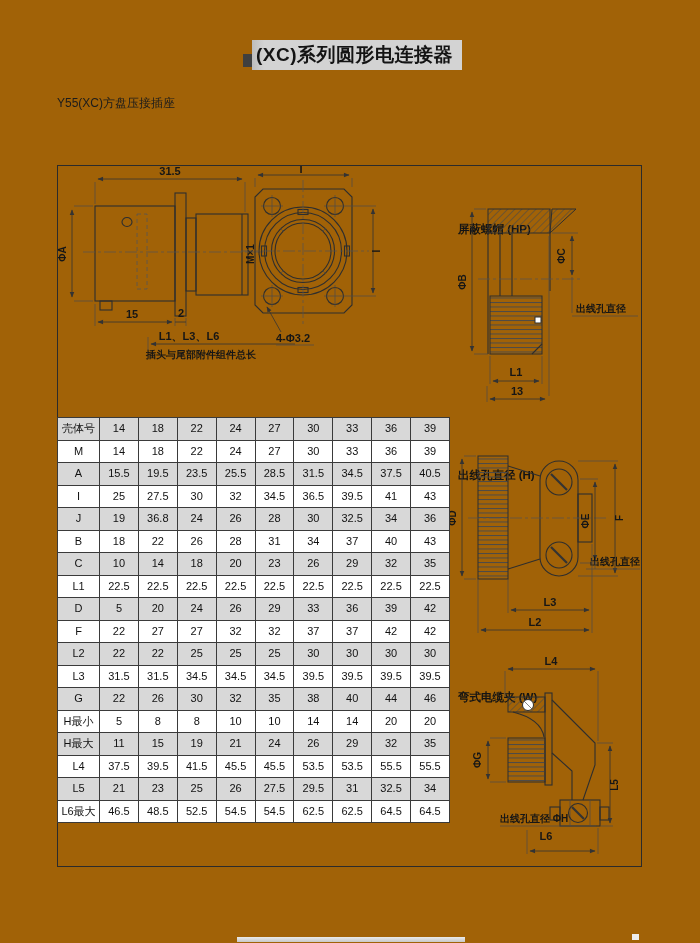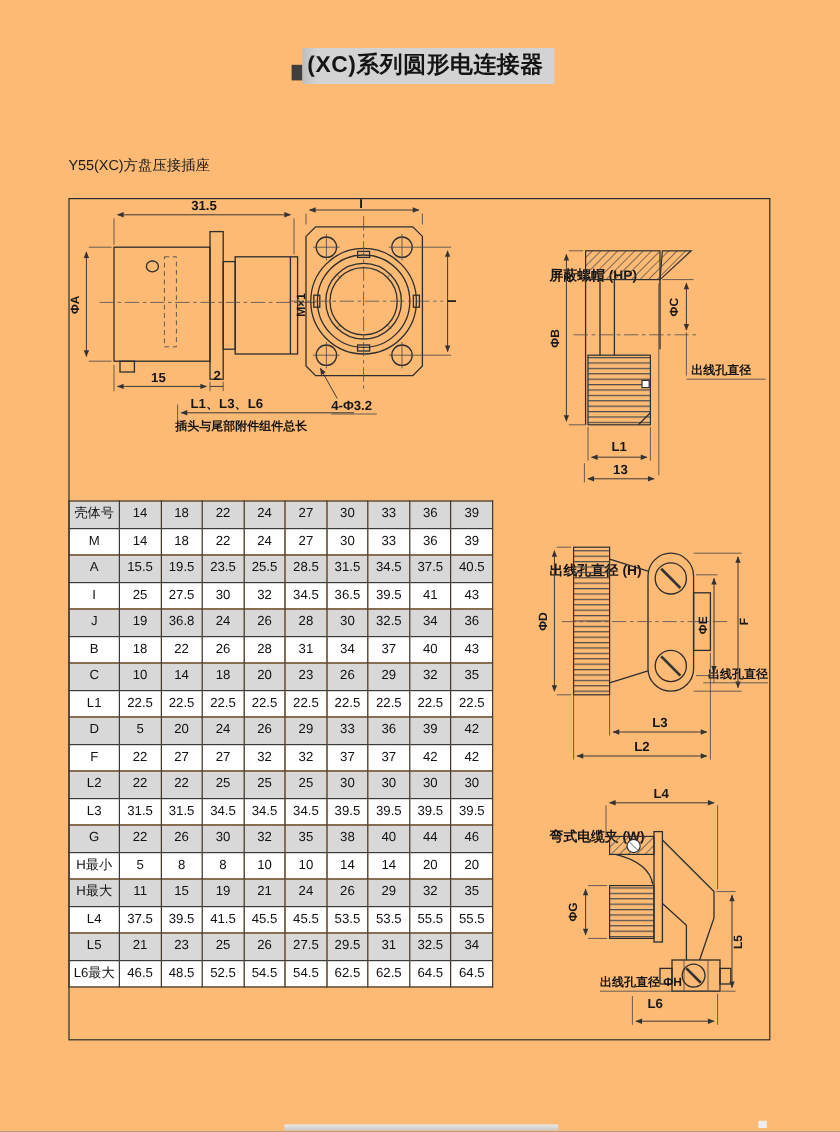--- a/index.html
+++ b/index.html
@@ -1,40 +1,40 @@
 <!DOCTYPE html>
 <html><head>
 <meta charset="utf-8">
 <style>
   html,body{margin:0;padding:0;background:#888;}
-  .page{position:relative;width:700px;height:943px;background:#fdba74;overflow:hidden;
+  .page{position:relative;width:700px;height:943px;background:#a16207;overflow:hidden;
         font-family:"Liberation Sans",sans-serif;color:#1a1a1a;}
   .abs{position:absolute;}
   
   .title-notch{left:243px;top:54px;width:9px;height:13px;background:#3f3f3f;}
   .title-bar{left:252px;top:40px;width:210px;height:30px;background:linear-gradient(to right,#bdbdbd 0,#d3d3d3 12px,#d3d3d3 100%);}
   .title-bar .t{font-size:19px;font-weight:bold;line-height:30px;padding-left:4px;letter-spacing:0.5px;color:#141414;white-space:nowrap;}
   
-  .intro-heading{left:57px;top:95px;font-size:12px;color:#1c1c1c;margin-top:35px;}
+  .intro-heading{left:57px;top:95px;font-size:12px;color:#1c1c1c;}
   .intro-body{left:57px;top:112px;width:604px;font-size:12px;line-height:17.5px;color:#1c1c1c;text-align:justify;}
   
   .figure{left:57px;top:165px;width:585px;height:702px;border:1.5px solid #2b2b2b;box-sizing:border-box;}
   .figure svg{position:absolute;}
   .draw-label{position:absolute;font-size:11.5px;font-weight:bold;color:#141414;white-space:nowrap;margin-top:44px;}
   
   .s{fill:none;stroke:#2e2e2e;stroke-width:1.1px;}
   .thin{fill:none;stroke:#4a4a4a;stroke-width:0.7px;}
   .dim{fill:none;stroke:#333;stroke-width:0.8px;}
   .cline{fill:none;stroke:#555;stroke-width:0.7px;stroke-dasharray:12 3 3 3;}
   .dashed{fill:none;stroke:#555;stroke-width:0.8px;stroke-dasharray:4 3;}
   .slot{fill:none;stroke:#333;stroke-width:2.2px;}
   text.lbl{font:bold 11px "Liberation Sans",sans-serif;fill:#161616;}
   text.lblS{font:bold 10px "Liberation Sans",sans-serif;fill:#161616;}
   
-  table.dims{position:absolute;left:57px;top:417px;width:354px;border-collapse:collapse;table-layout:fixed;
+  table.dims{position:absolute;left:57px;top:417px;width:393px;border-collapse:collapse;table-layout:fixed;
              font-size:11px;color:#111;}
   table.dims td{border:1px solid #3a3a3a;text-align:center;height:21.5px;padding:0;line-height:1;overflow:hidden;}
   table.dims tr:nth-child(odd) td{background:#d8d8d8;}
   table.dims tr:nth-child(even) td{background:#ffffff;}
   table.dims td.lbl{width:42px;}
   
   .footer-bar{left:237px;top:937px;width:228px;height:5px;background:linear-gradient(to bottom,#e9e9e9,#c9c9c9);}
   .footer-mark{left:632px;top:934px;width:7px;height:6px;background:#ededed;}
 </style>
 </head>

